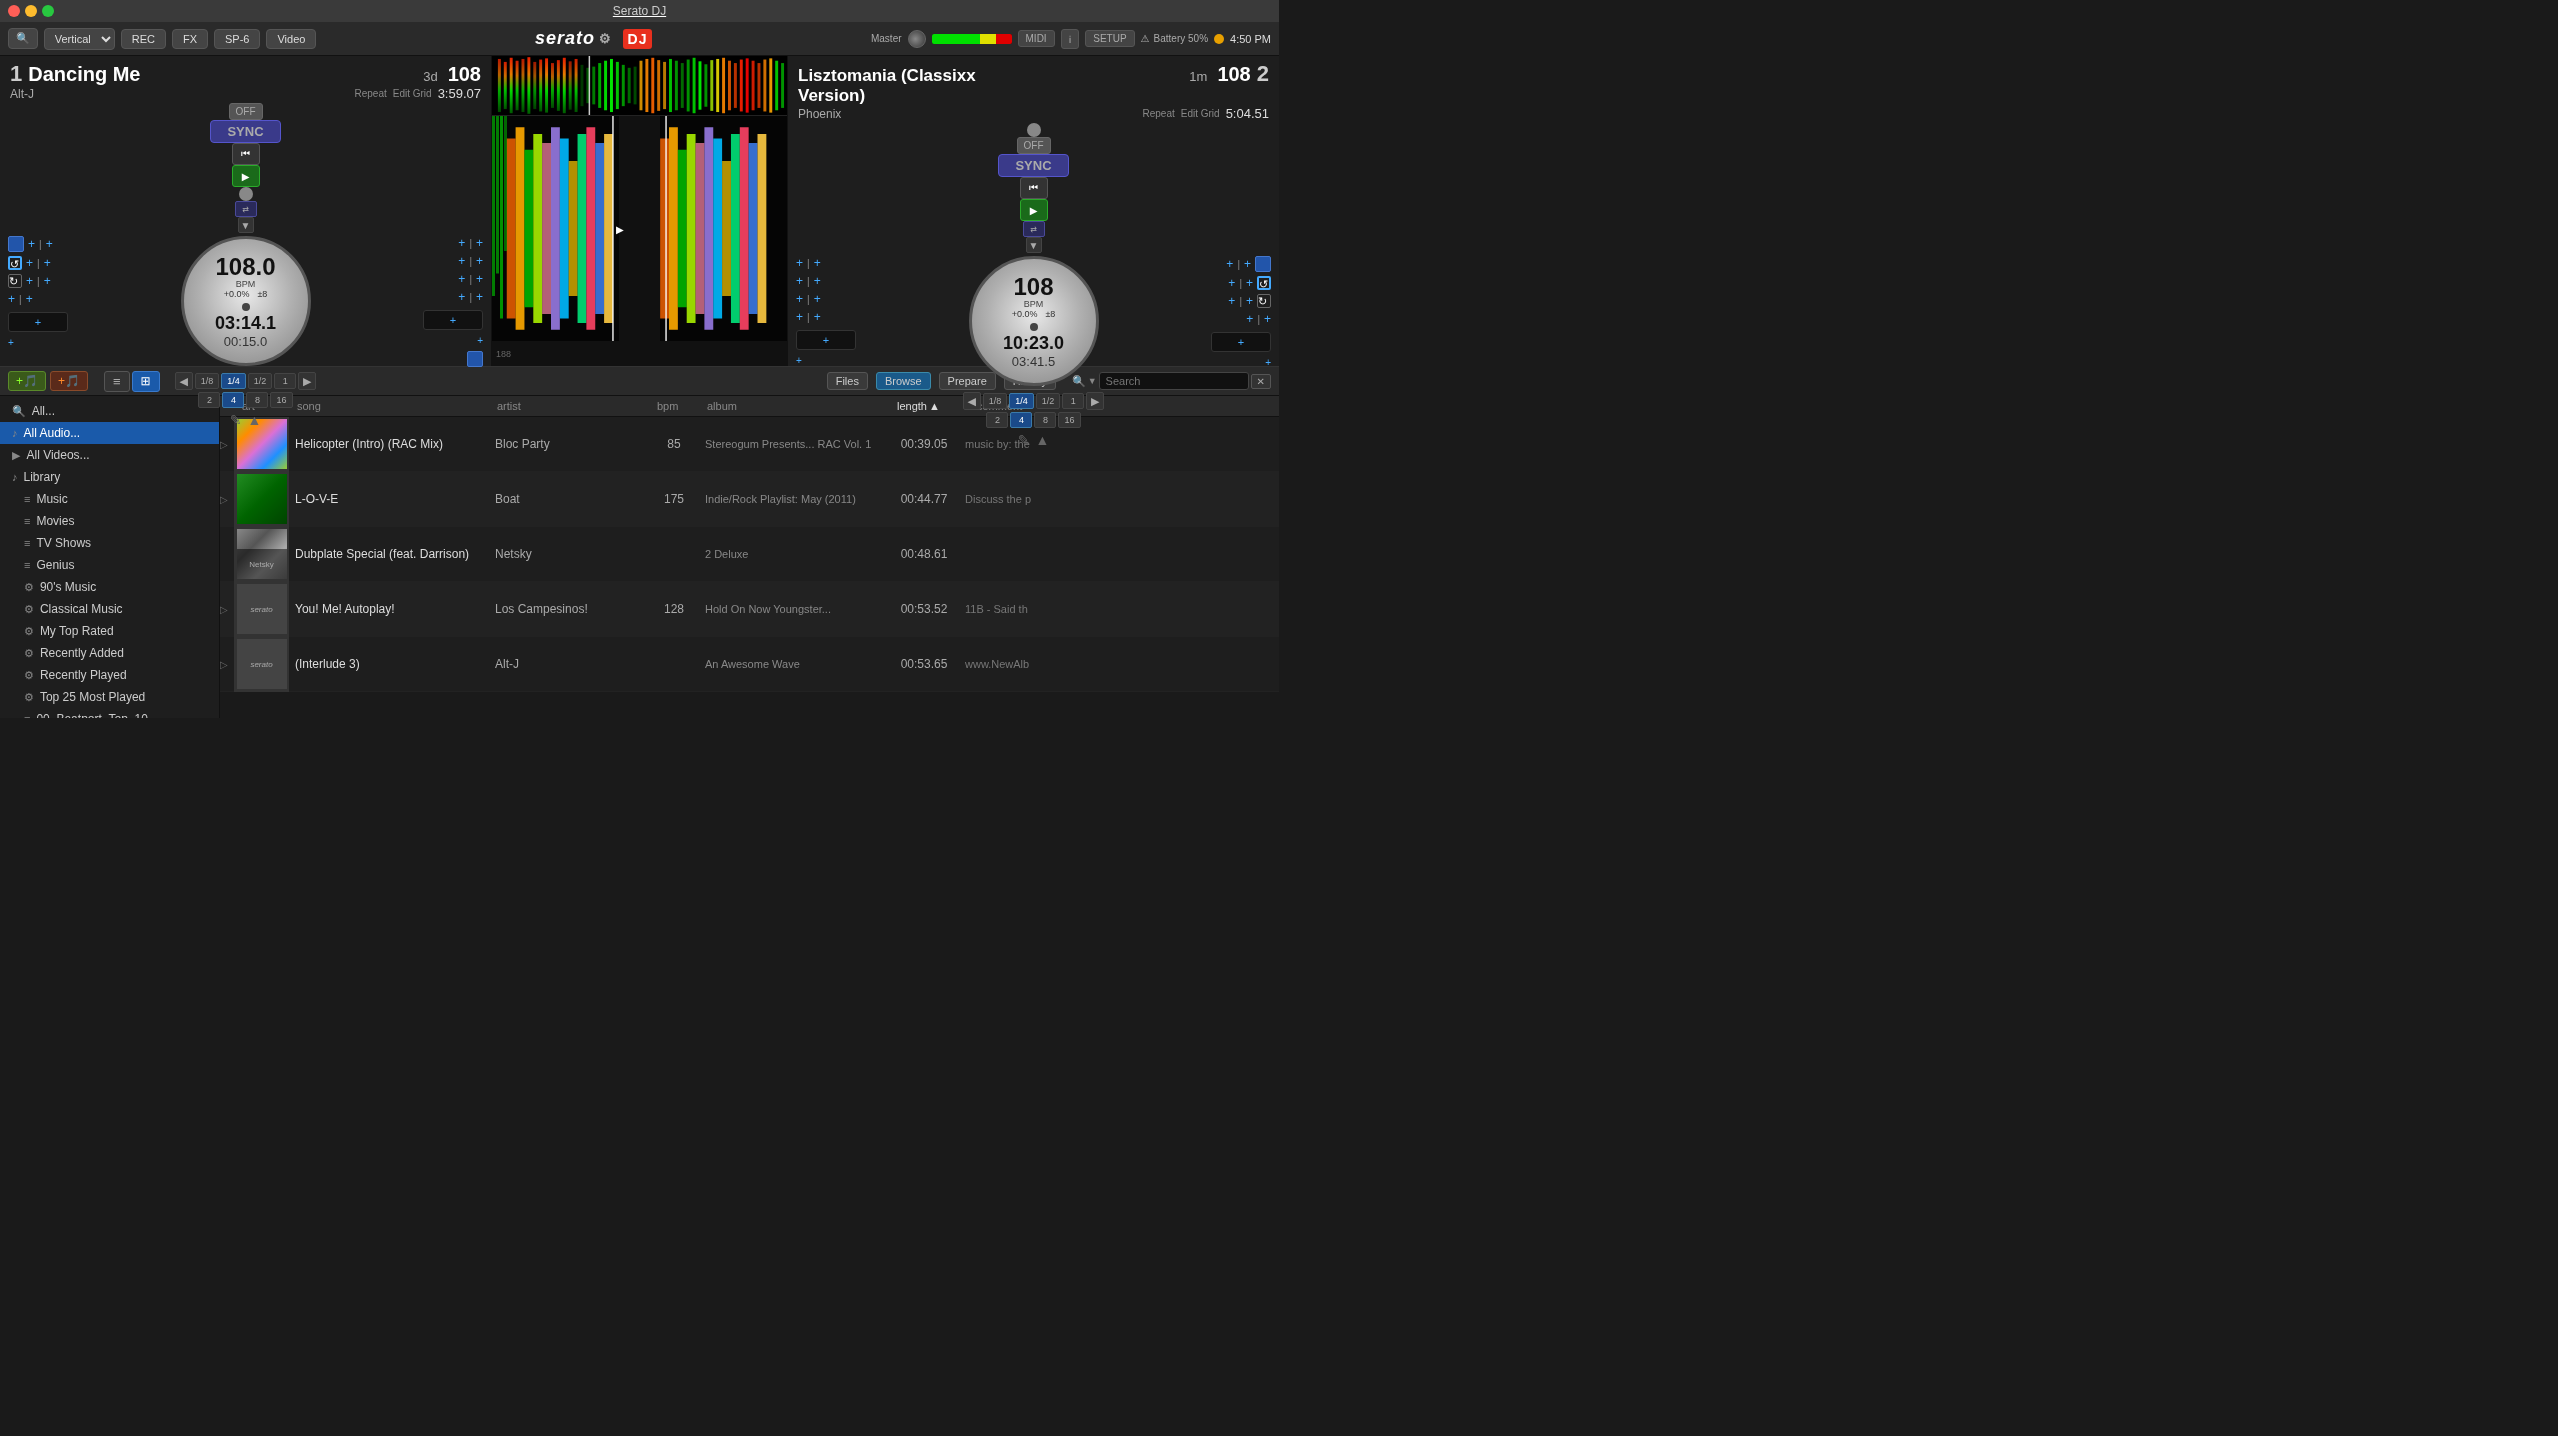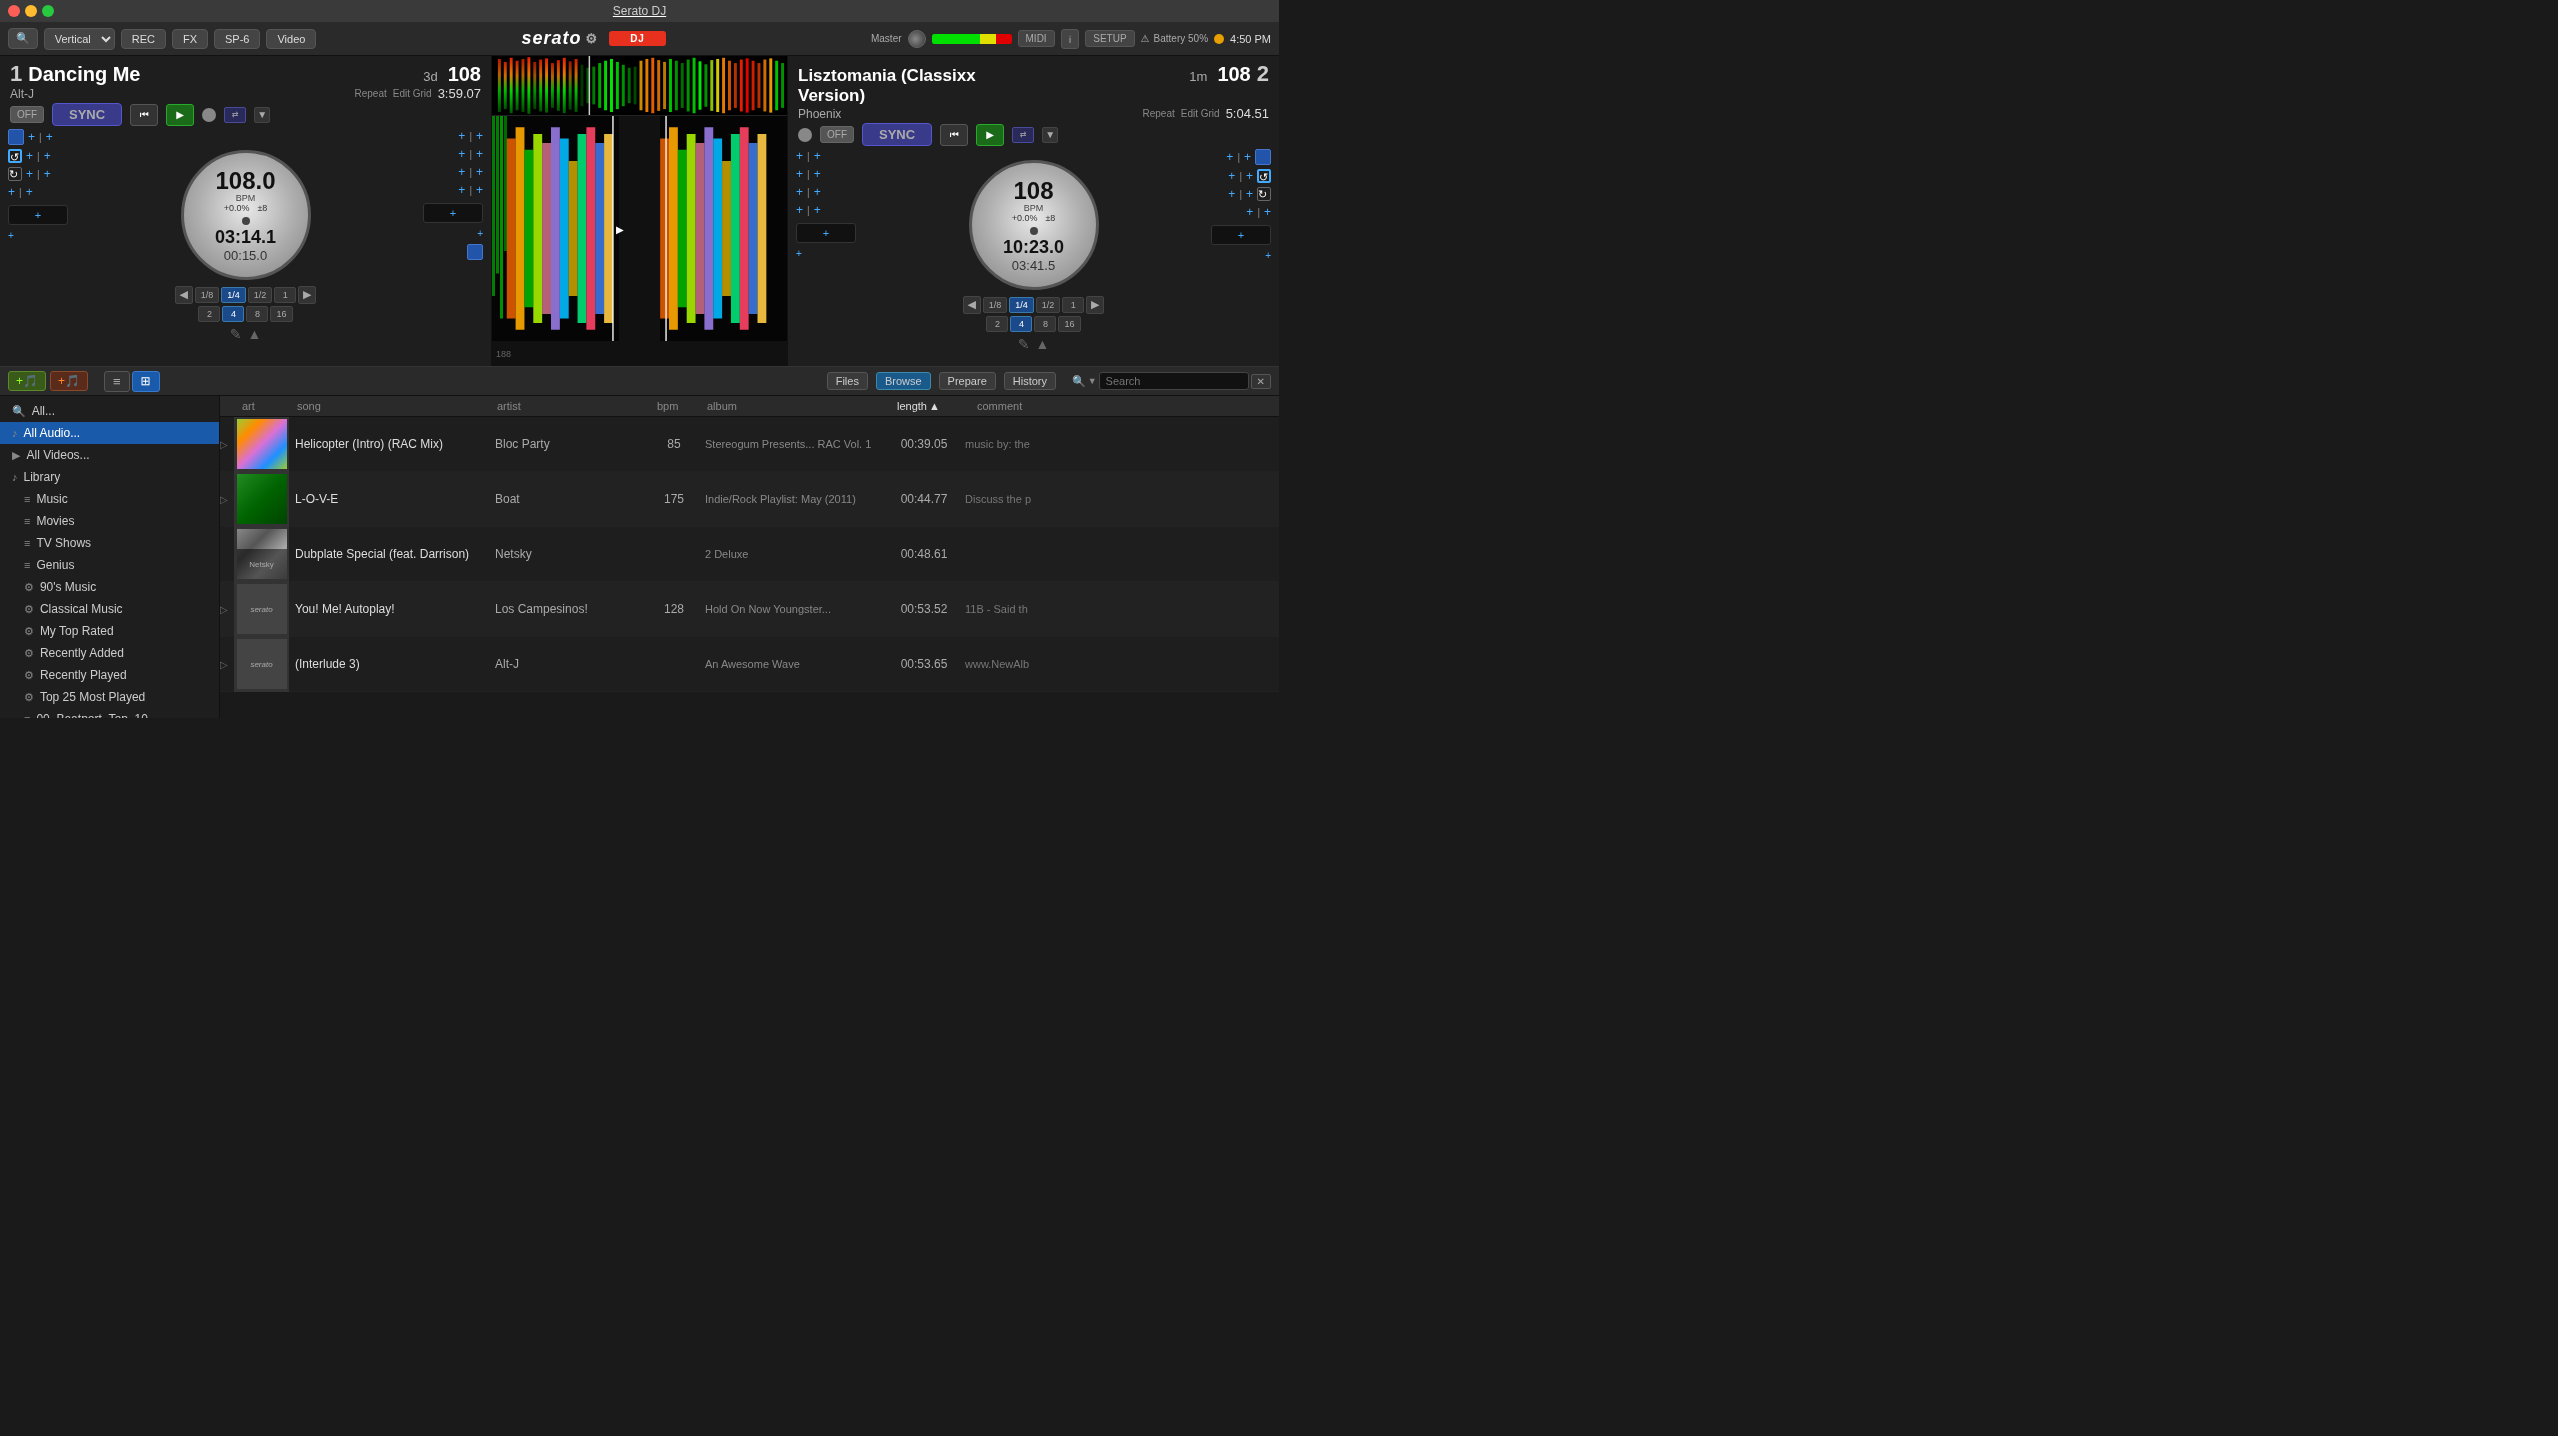--- a/index.html
+++ b/index.html
@@ -69,21 +69,21 @@
     .toolbar-logo {
       flex: 1;
       display: flex;
       align-items: center;
       justify-content: center;
       font-weight: bold;
       font-size: 16px;
       letter-spacing: 1px;
     }
     .logo-serato { color: #fff; font-style: italic; font-size: 18px; }
-    .logo-dj { background: #e8301e; padding: 2px 21px; border-radius: 3px; font-size: 10px; margin-left: 11px; }
+    .logo-dj { background: #e8301e; padding: 2px 5px; border-radius: 3px; font-size: 14px; margin-left: 11px; }
     .master-section {
       display: flex;
       align-items: center;
       gap: 6px;
       font-size: 10px;
       color: #aaa;
     }
     .level-meter {
       width: 80px;
       height: 10px;
@@ -372,22 +372,23 @@
     .tracklist-body::-webkit-scrollbar { width: 8px; }
     .tracklist-body::-webkit-scrollbar-track { background: #1a1a1a; }
     .tracklist-body::-webkit-scrollbar-thumb { background: #444; border-radius: 4px; }
     .sidebar::-webkit-scrollbar { width: 6px; }
     .sidebar::-webkit-scrollbar-track { background: #1a1a1a; }
     .sidebar::-webkit-scrollbar-thumb { background: #444; border-radius: 3px; }
 
     .deck-transport-row {
       display: flex;
       align-items: center;
-      gap: 8px;
+      gap: 0;
       margin-bottom: 3px;
+      flex-direction: column;
     }
     .loop-btn {
       background: #2a2a5a;
       border: 1px solid #4a4a9a;
       color: #aaa;
       width: 22px; height: 16px;
       font-size: 8px;
       border-radius: 2px;
       cursor: pointer;
       display: flex;

